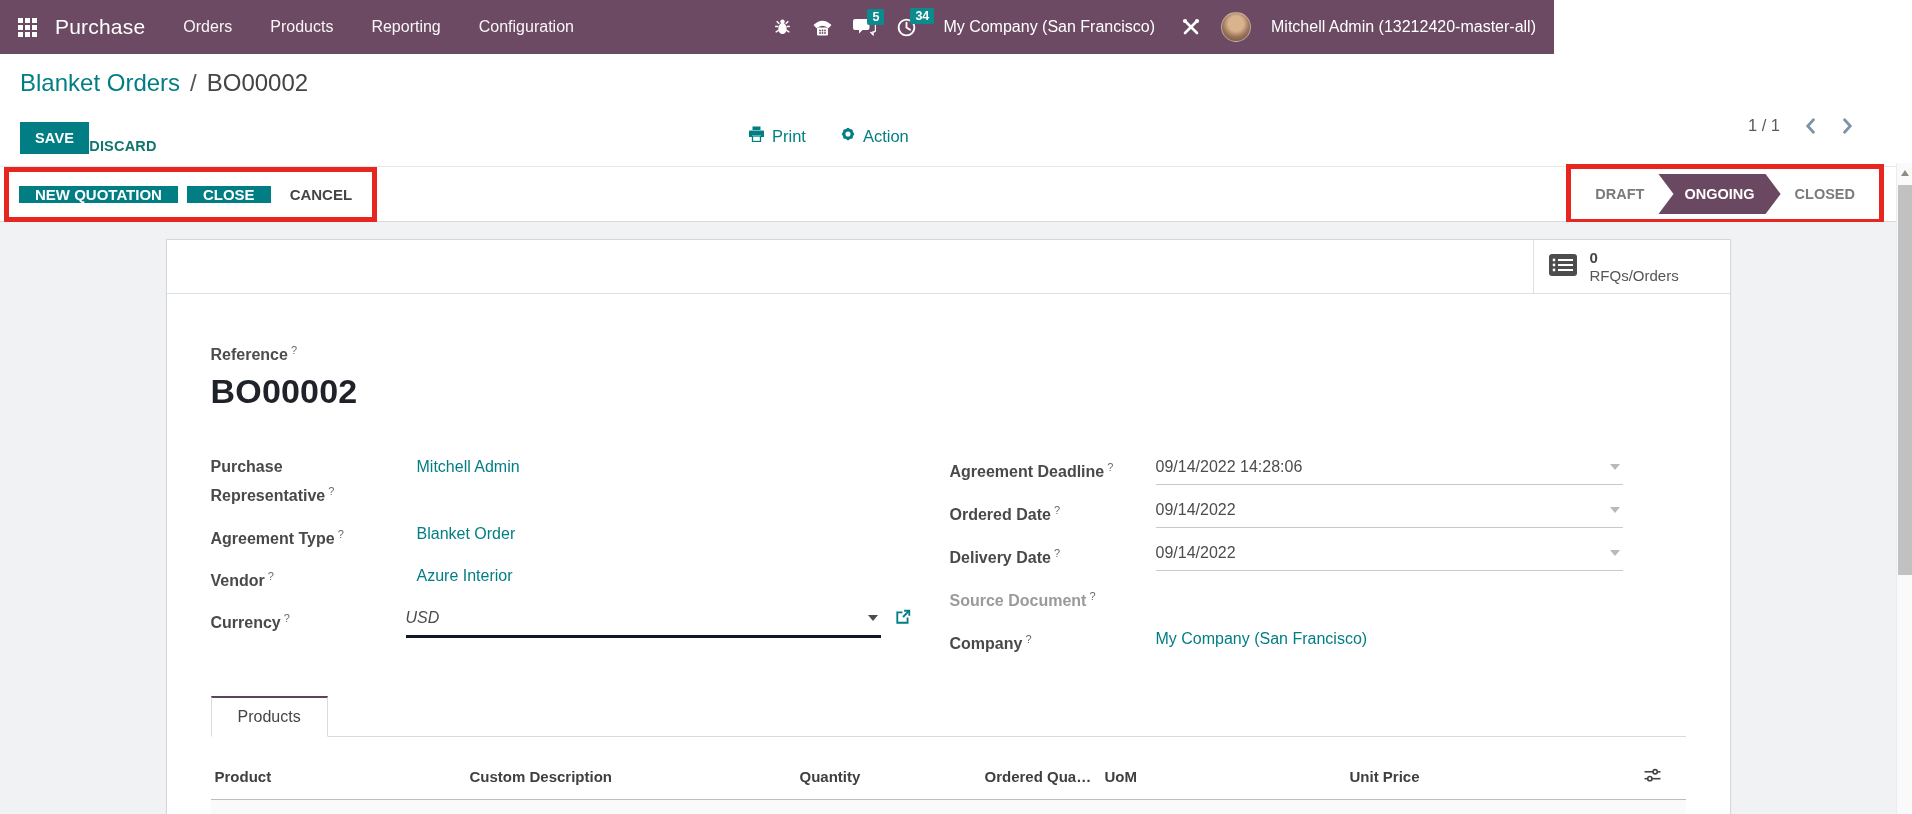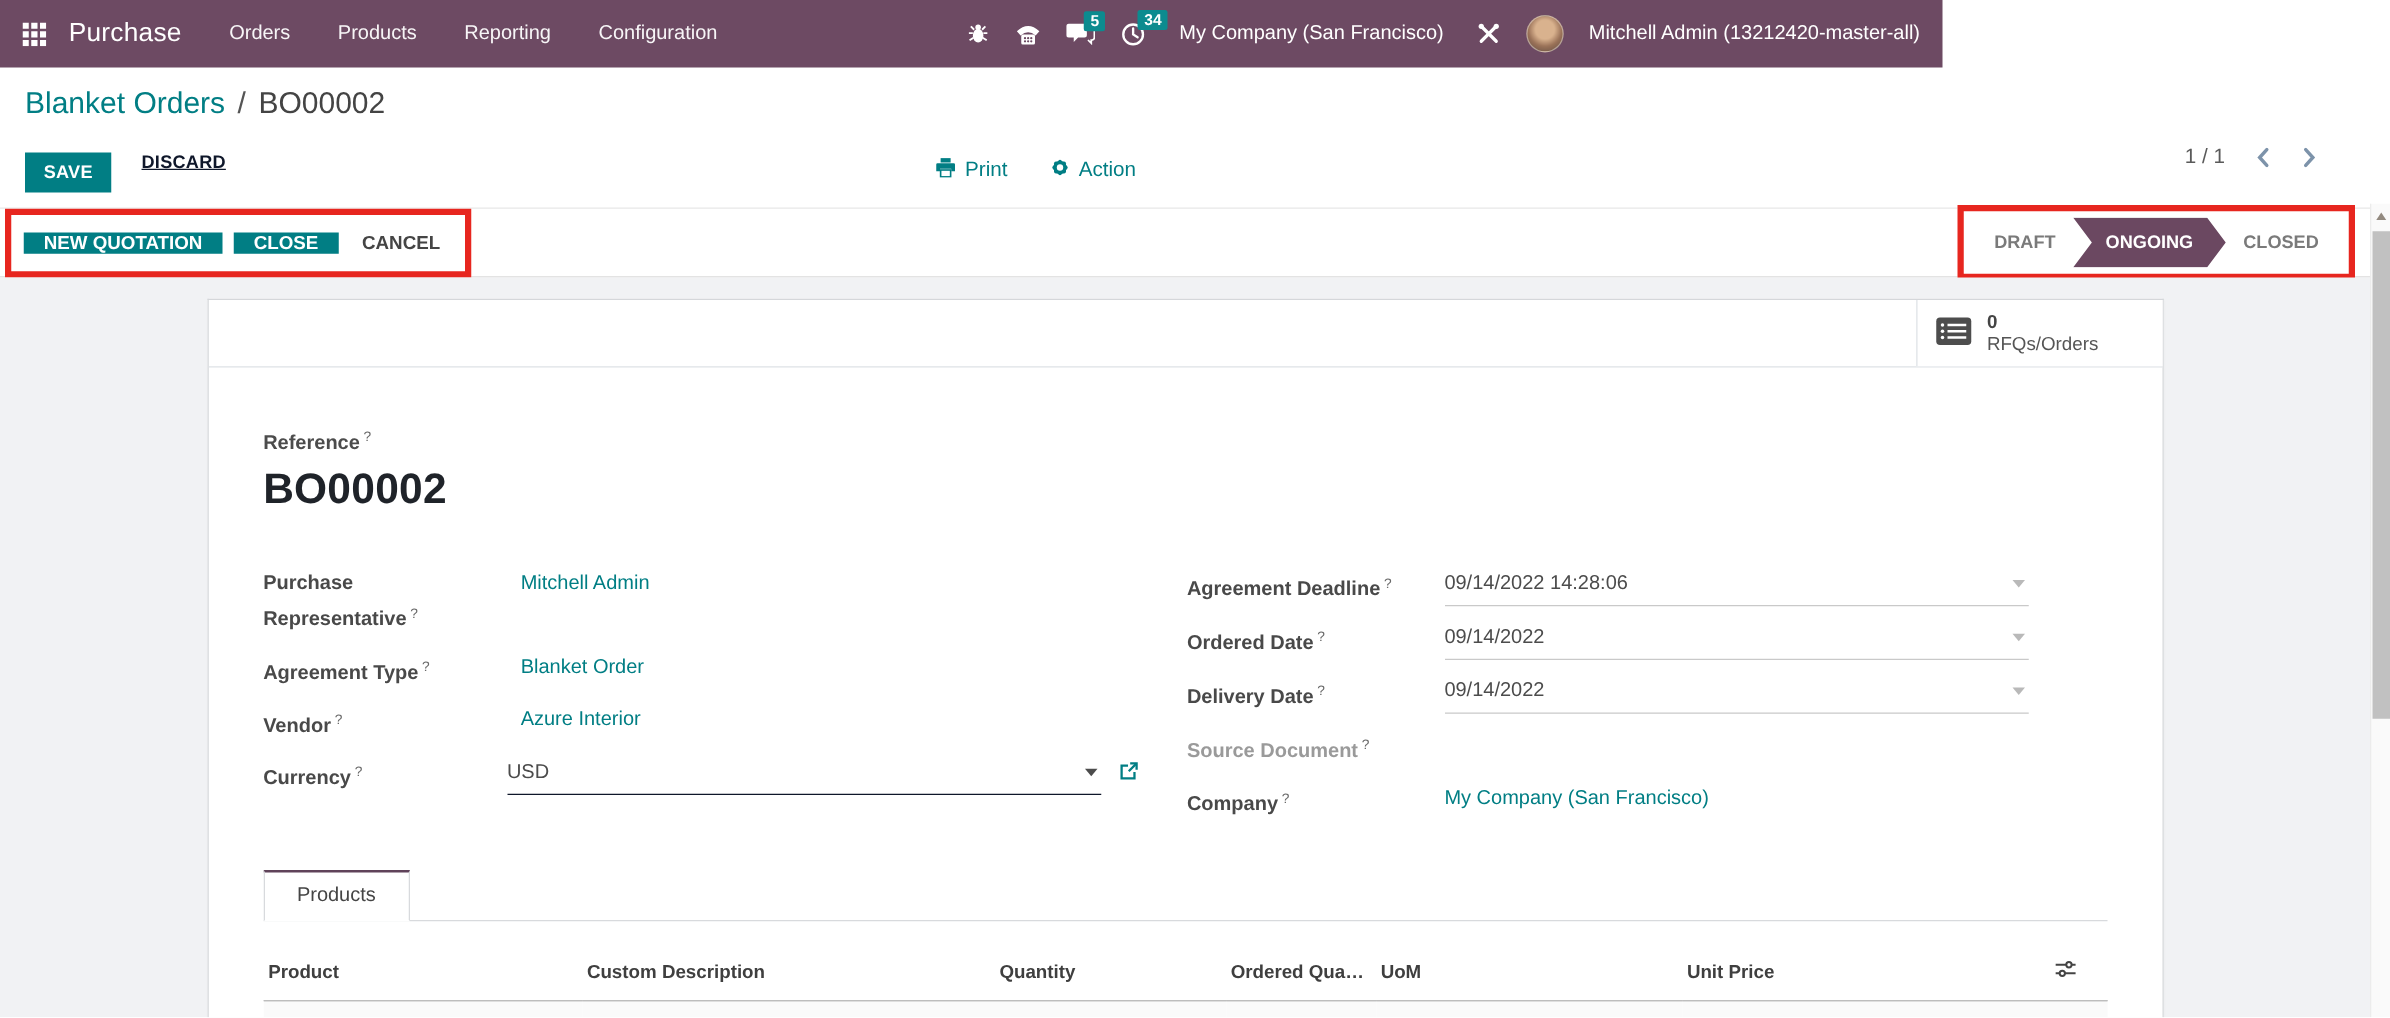--- a/index.html
+++ b/index.html
@@ -25,25 +25,25 @@
   .tb-user { white-space:nowrap; cursor:pointer; }
 
   
   .crumb-row { position:absolute; top:54px; left:0; width:1896px; height:58px;
                display:flex; align-items:center; padding-left:20px; font-size:24px; }
   .crumb-link { color:#017e84; cursor:pointer; }
   .crumb-sep { color:#555; margin:0 10px; }
   .crumb-cur { color:#444; }
 
   .cp-row { position:absolute; top:112px; left:0; width:1896px; height:54px; }
-  .cp-left { position:absolute; left:20px; top:10px; display:flex; align-items:flex-start; gap:24px; }
+  .cp-left { position:absolute; left:20px; top:10px; display:flex; align-items:flex-end; }
   .btn-primary { background:#017e84; color:#fff; border:none; font-weight:700; font-size:14.5px;
                  padding:8px 15px; cursor:pointer; font-family:inherit; letter-spacing:.2px; }
-  .btn-flat { background:none; border:none; color:#0f172a; font-weight:700; font-size:14.5px;
-              cursor:pointer; font-family:inherit; letter-spacing:.2px;text-decoration:underline; }
+  .btn-flat { background:none; border:none; color:#0f766e; font-weight:700; font-size:14.5px;
+              cursor:pointer; font-family:inherit; letter-spacing:.2px; }
   .cp-center { position:absolute; left:748px; top:14px; display:flex; gap:34px; }
   .cp-act { display:flex; align-items:center; gap:7px; color:#017e84; font-size:16.5px; cursor:pointer; }
   .cp-right { position:absolute; right:40px; top:4px; display:flex; align-items:center; gap:22px; }
   .pager-txt { color:#5a5a5a; font-size:16.5px; }
   .pager-btn { cursor:pointer; display:inline-flex; padding:0 2px; }
 
   
   .status-row { position:absolute; top:166px; left:0; width:1896px; height:56px; background:#fff;
                 border-top:1px solid #e7e7e7; border-bottom:1px solid #dadada;
                 display:flex; align-items:center; justify-content:space-between; }
@@ -82,21 +82,21 @@
   .fcol-right { width:738px; margin-left:39px; }
   .frow { display:flex; margin-bottom:13px; }
   .flabel { width:170px; margin-right:36px; font-size:16px; font-weight:700; color:#494949; line-height:24px; }
   .flabel.muted { color:#9a9a9a; font-weight:700; }
   .fvalue { font-size:16px; color:#4c4c4c; line-height:24px; }
   .fvalue.link { color:#017e84; cursor:pointer; }
   .fctl { position:relative; width:467px; border-bottom:1px solid #c9c9c9; padding-bottom:5px; cursor:text; }
   .fctl .caret { position:absolute; right:3px; top:9px; width:0; height:0;
                  border-left:5px solid transparent; border-right:5px solid transparent;
                  border-top:6px solid #b9b9b9; }
-  .fctl.dark { width:475px; border-bottom:1px solid #0f172a; }
+  .fctl.dark { width:475px; border-bottom:3px solid #0f172a;font-style:italic; }
   .fctl.dark .caret { border-top-color:#4c4c4c; }
   .combo-wrap { display:flex; align-items:flex-start; gap:14px; }
   .ext-link { margin-top:3px; cursor:pointer; display:inline-flex; }
 
   
   .tabs { margin-top:26px; border-bottom:1px solid #d8dadd; padding-left:0; }
   .tab { display:inline-block; position:relative; top:1px; background:#fff; border:1px solid #d8dadd;
          border-bottom:1px solid #fff; border-top:2px solid #60435a; color:#454545; font-size:16px;
          padding:10px 26px; cursor:pointer; }
 

